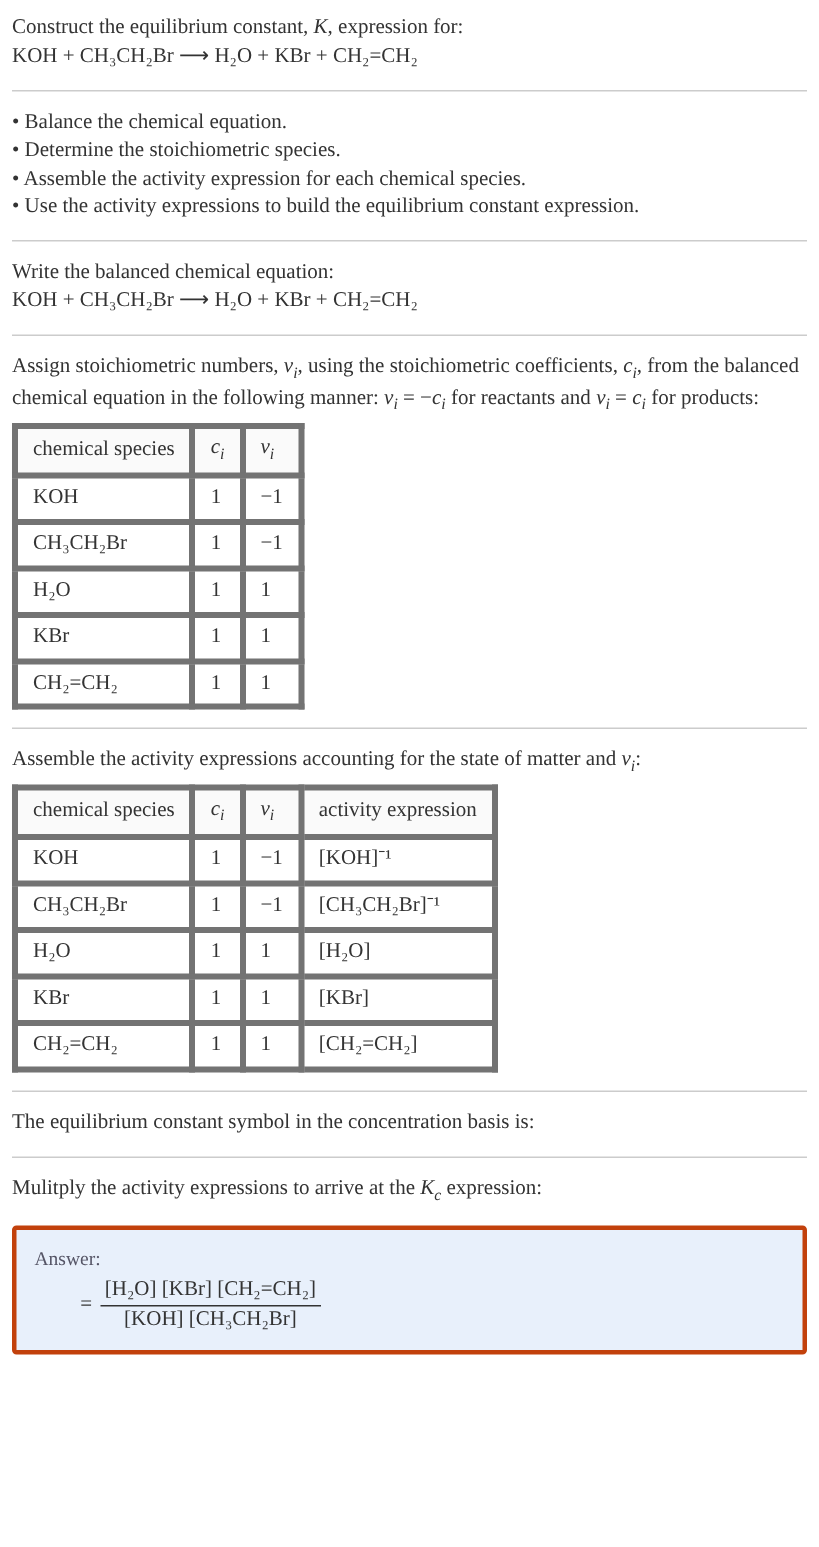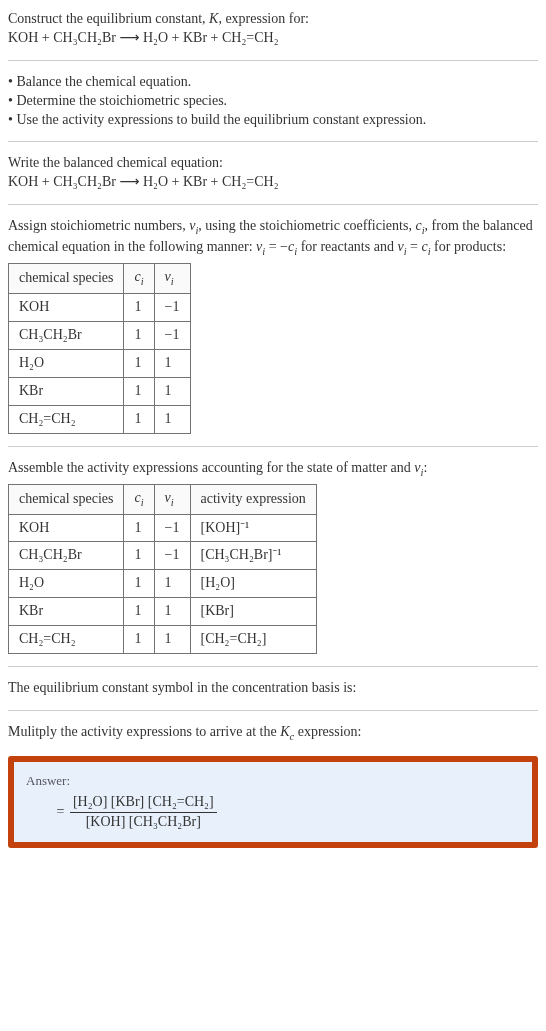--- a/index.html
+++ b/index.html
@@ -30,32 +30,32 @@
   .sup {
     vertical-align: super;
     font-size: 0.75em;
   }
   .ital { font-style: italic; }
   table.data {
     border-collapse: collapse;
     margin-top: 4px;
   }
   table.data th, table.data td {
-    border: 1px solid #737373;
+    border: 4px solid #737373;
     padding: 4px 10px;
     text-align: left;
     font-weight: normal;
     font-family: Georgia, serif;
   }
   table.data th {
     background: #fafafa;
   }
   .answer-box {
     background: #e8f0fb;
-    border: 6px solid #c2410c;
+    border: 3px solid #c2410c;
     border-radius: 3px;
     padding: 10px 12px;
     margin-top: 6px;
   }
   .answer-box .label {
     font-size: 13px;
     color: #556;
     margin-bottom: 4px;
   }
   .frac {
@@ -74,20 +74,21 @@
   <div>
     Construct the equilibrium constant, <span class="ital">K</span>, expression for:
   </div>
   <div class="eq">KOH + CH₃CH₂Br  ⟶  H₂O + KBr + CH₂=CH₂</div>
 </div>
 <hr class="hr">
 
 <div class="section">
   <div>• <span>Balance the chemical equation.</span></div>
   <div>• <span>Determine the stoichiometric species.</span></div>
+  <div>• <span>Assemble the activity expression for each chemical species.</span></div>
   <div>• <span>Use the activity expressions to build the equilibrium constant expression.</span></div>
 </div>
 <hr class="hr">
 
 <div class="section">
   <div>Write the balanced chemical equation:</div>
   <div class="eq">KOH + CH₃CH₂Br  ⟶  H₂O + KBr + CH₂=CH₂</div>
 </div>
 <hr class="hr">
 

